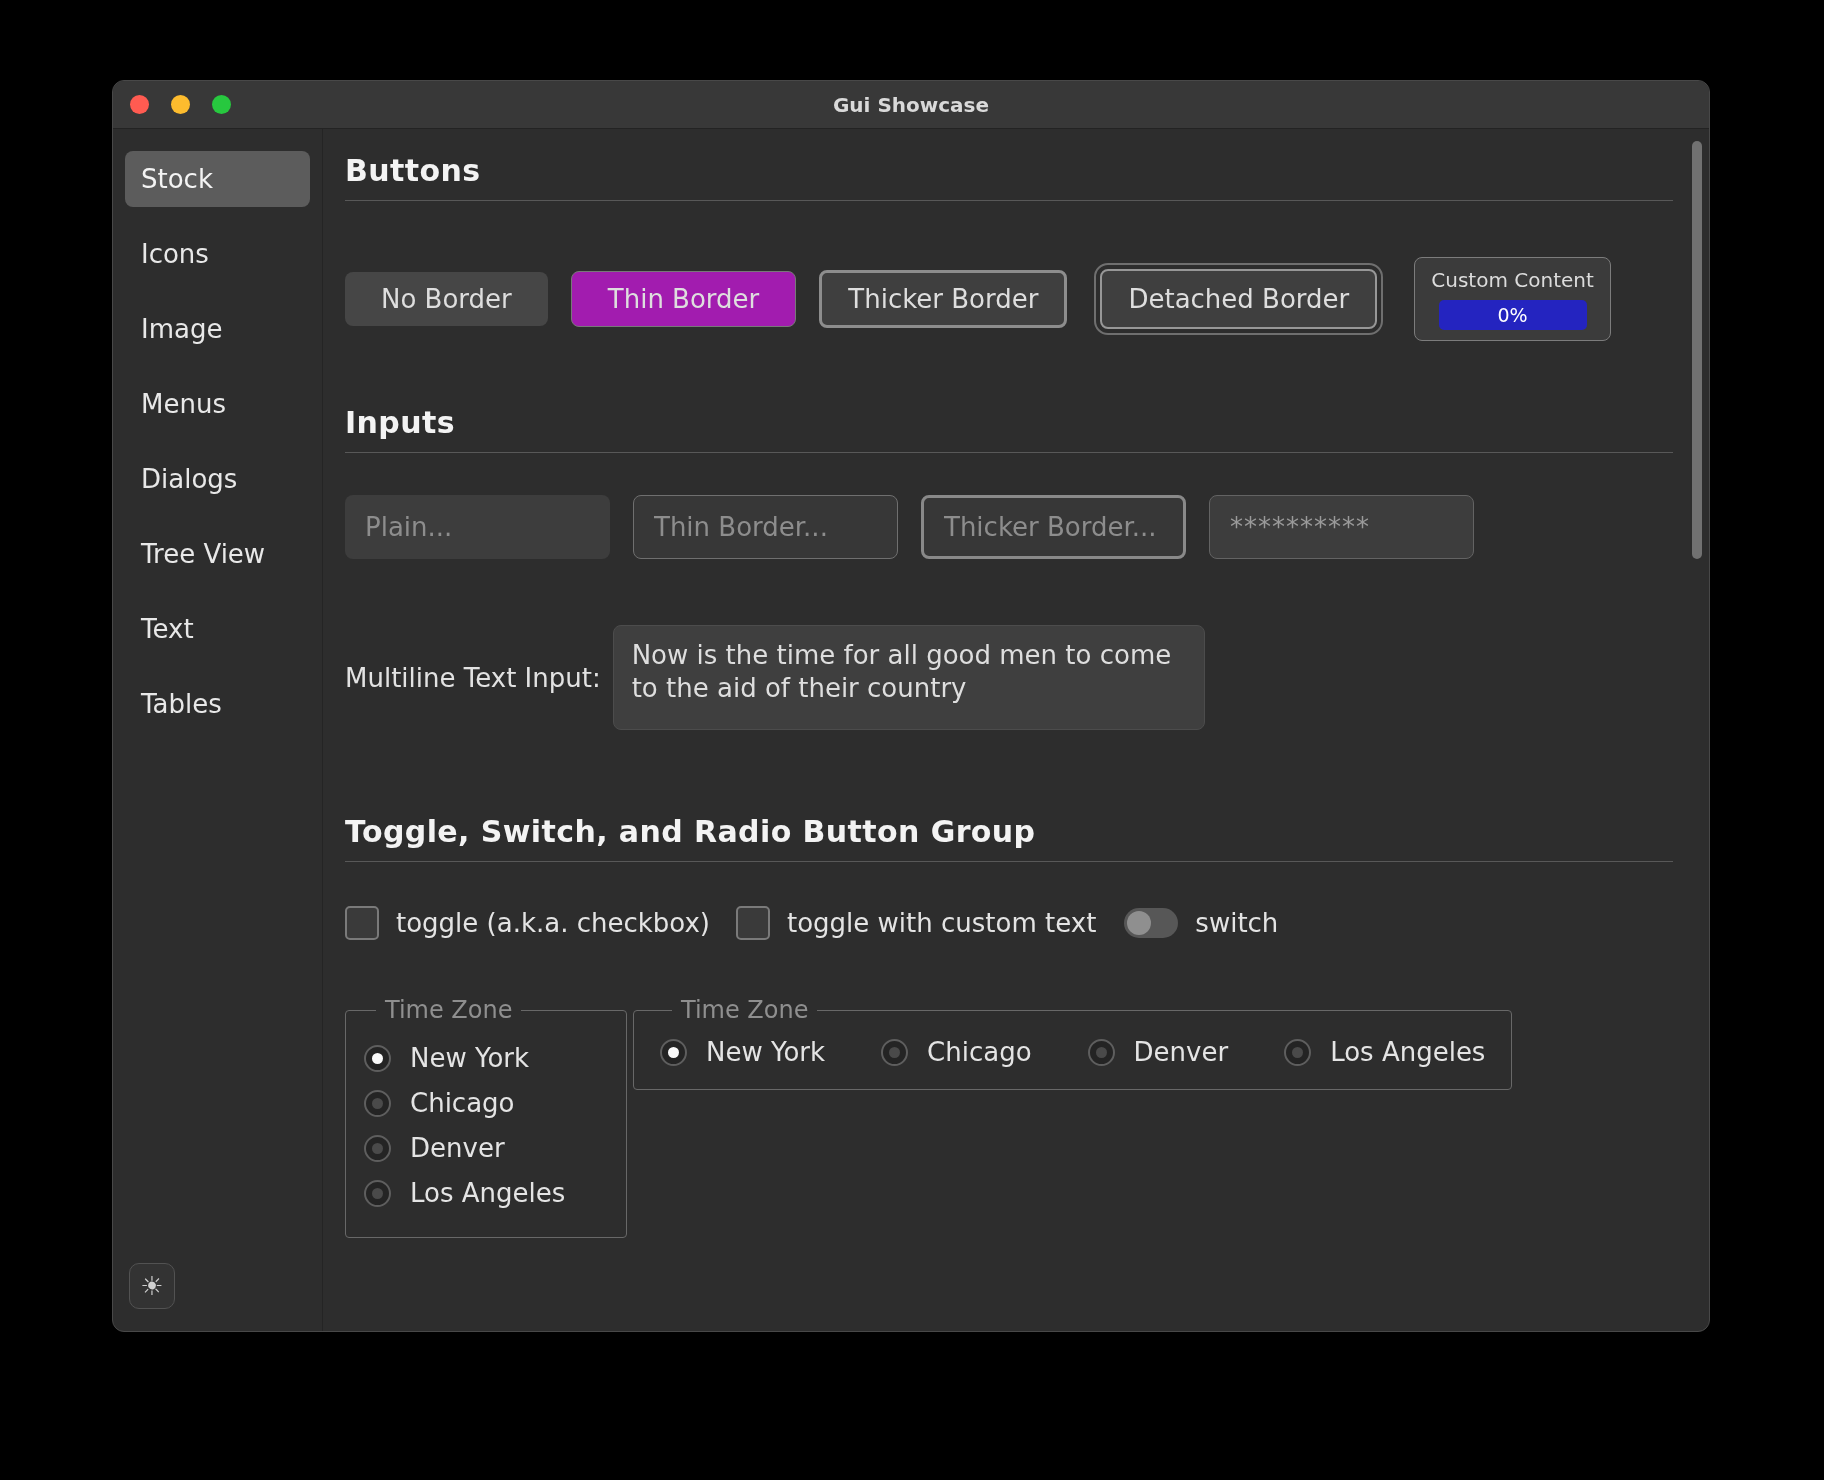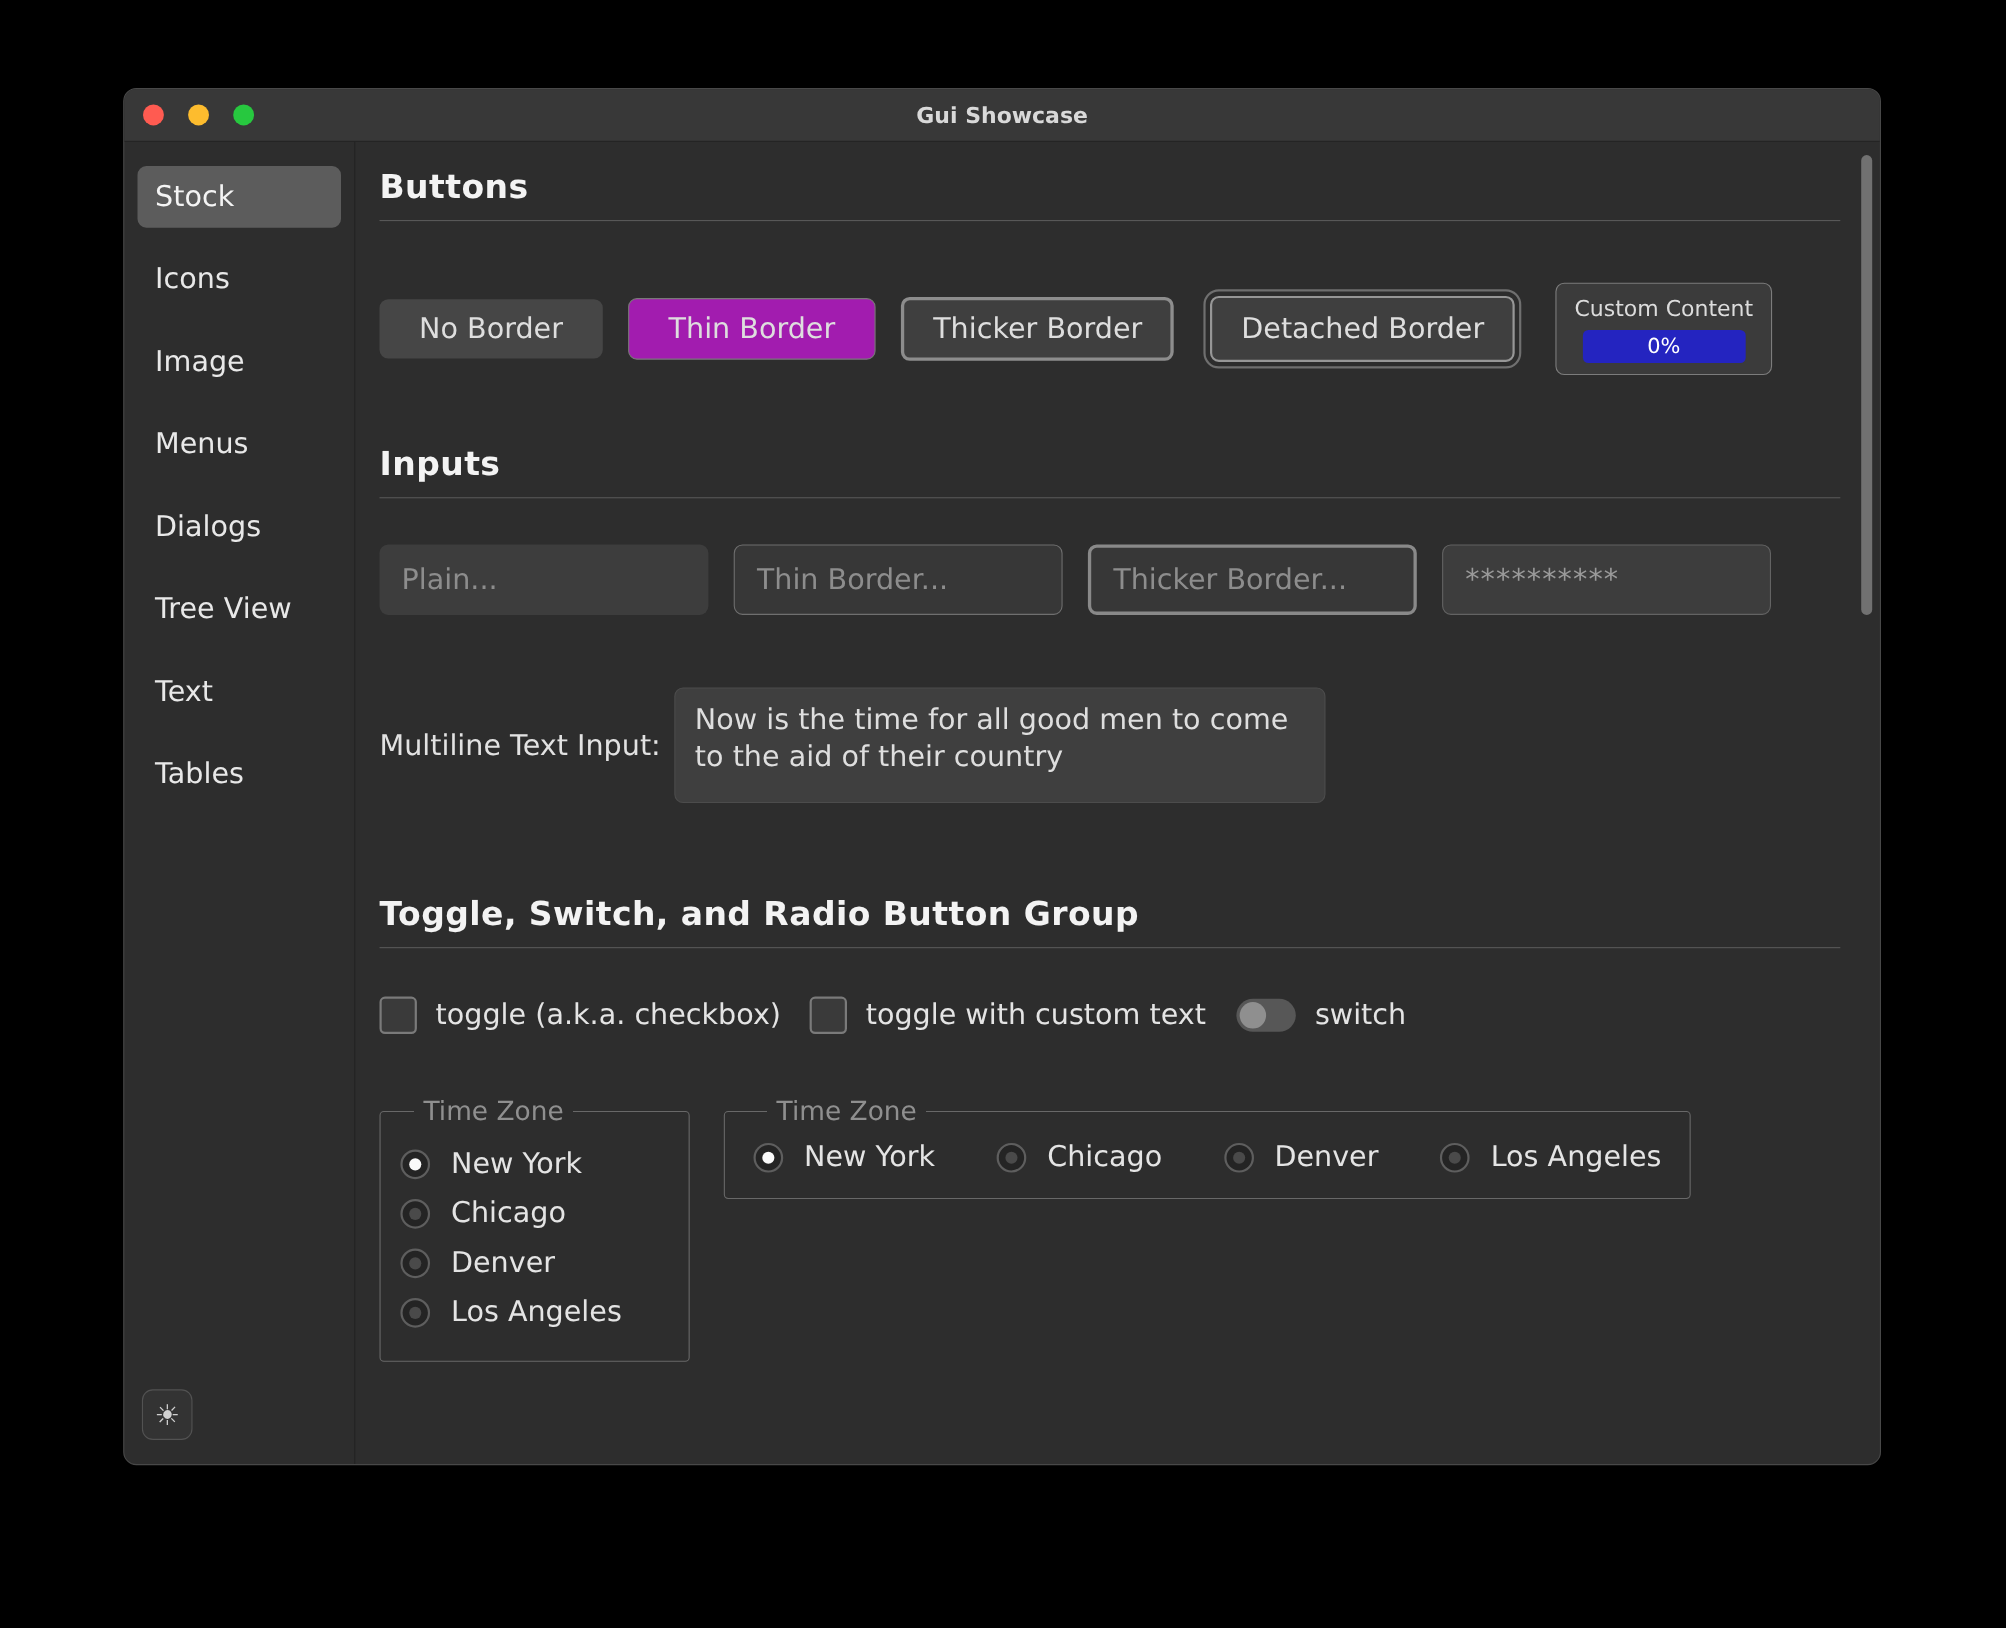--- a/index.html
+++ b/index.html
@@ -95,21 +95,21 @@
     width: 148px; height: 30px; border-radius: 5px;
     color: #fff; font-size: 19px;
     display: flex; align-items: center; justify-content: center;
   }
 
   
   .h2-inputs { margin-top: 64px; }
   .input-row { margin-top: 42px; display: flex; gap: 23px; }
   .text-input {
     font-family: inherit;
-    width: 299px; height: 64px; border-radius: 8px;
+    width: 265px; height: 64px; border-radius: 8px;
     background: #3d3d3d; border: none;
     color: #cfcfcf; font-size: 26px; padding: 0 20px;
   }
   .text-input::placeholder { color: #8d8d8d; opacity: 1; }
   .text-input.thin    { background: #373737; border: 1px solid #6f6f6f; }
   .text-input.thicker { background: #373737; border: 3px solid #898989; }
   .text-input.password { border: 1px solid #636363; color: #9a9a9a; letter-spacing: 1px; }
 
   .multiline-row { margin-top: 66px; display: flex; align-items: center; gap: 12px; }
   .ml-label { font-size: 26px; color: #e2e2e2; white-space: nowrap; }
@@ -134,21 +134,21 @@
   .switch {
     width: 54px; height: 30px; border-radius: 15px;
     background: #575757; position: relative; flex: none; margin-left: 28px;
   }
   .switch .knob {
     position: absolute; left: 3px; top: 3px;
     width: 24px; height: 24px; border-radius: 50%; background: #8f8f8f;
   }
   .switch-label { margin-left: 17px; }
 
-  .groups { margin-top: 56px; display: flex; align-items: flex-start; gap: 31px; }
+  .groups { margin-top: 56px; display: flex; align-items: flex-start; gap: 6px; }
   fieldset { border: 1px solid #686868; border-radius: 4px; }
   fieldset legend { font-size: 24px; color: #8f8f8f; padding: 0 9px; margin-left: 12px; }
   .fs-vert  { width: 282px; padding: 4px 18px 14px; }
   .fs-horiz { padding: 4px 26px 16px; }
 
   .radio-opt {
     display: flex; align-items: center; gap: 19px;
     margin: 15px 0; font-size: 26px; color: #e4e4e4; white-space: nowrap;
   }
   .radio-row-h { display: flex; align-items: center; gap: 56px; margin-top: 9px; margin-bottom: 6px; }

